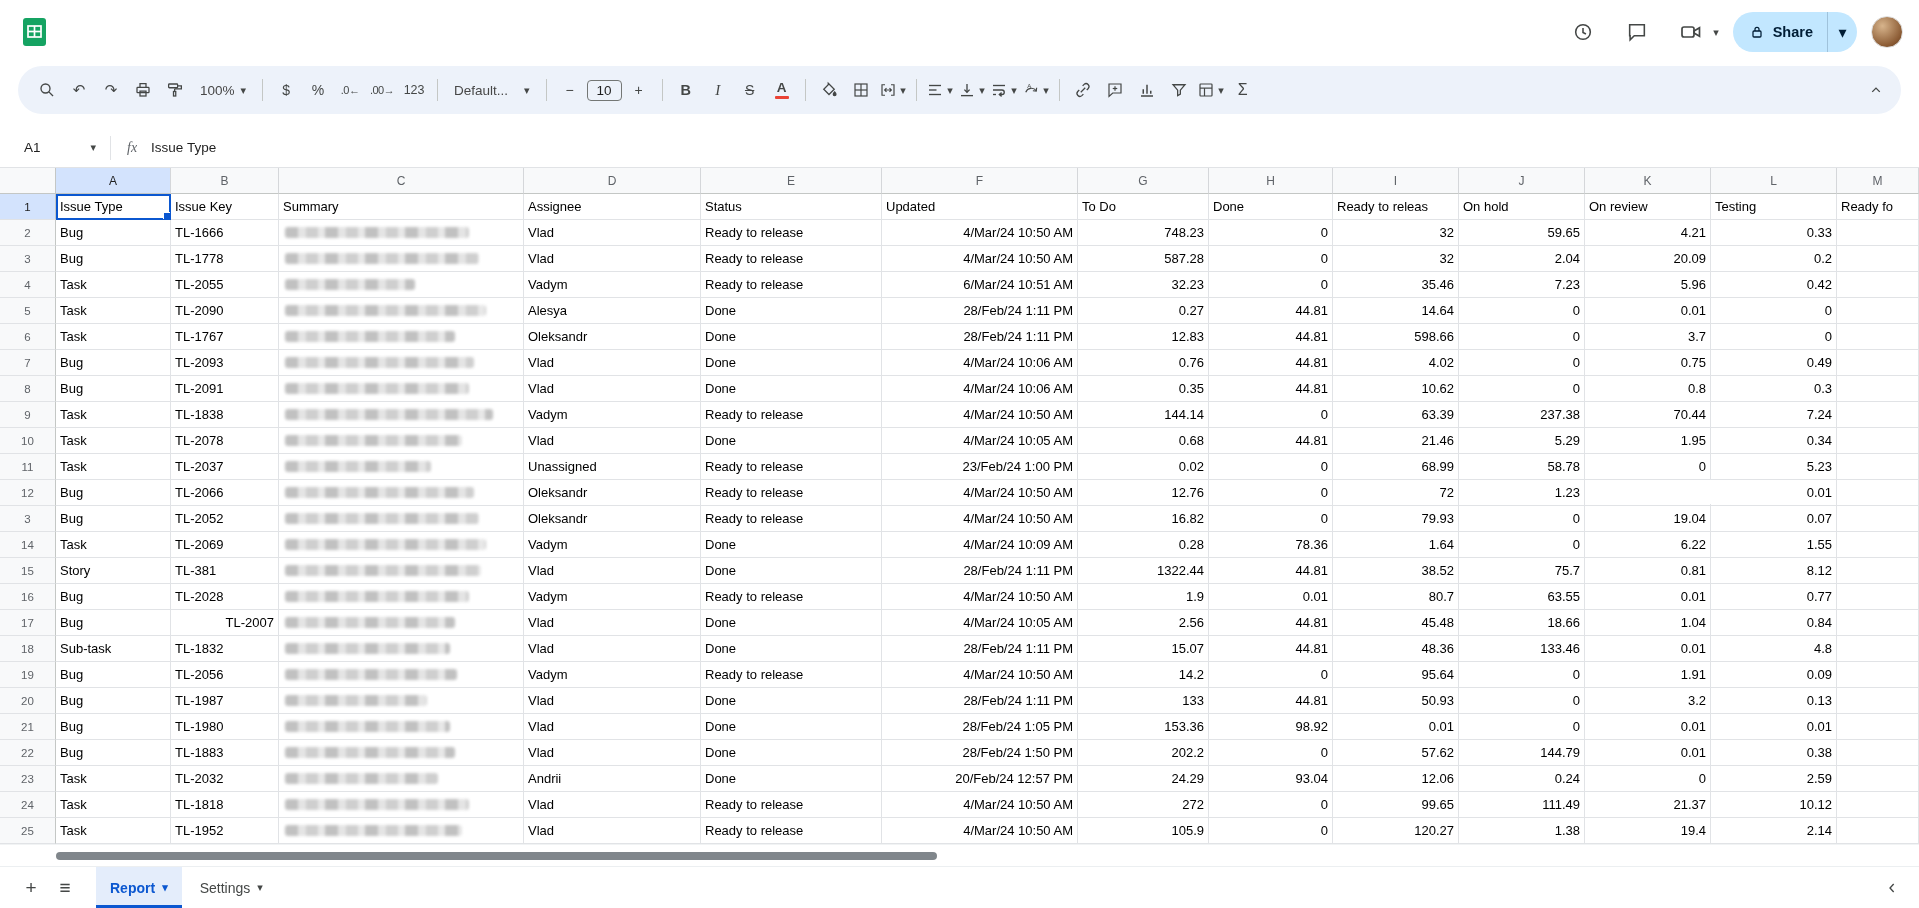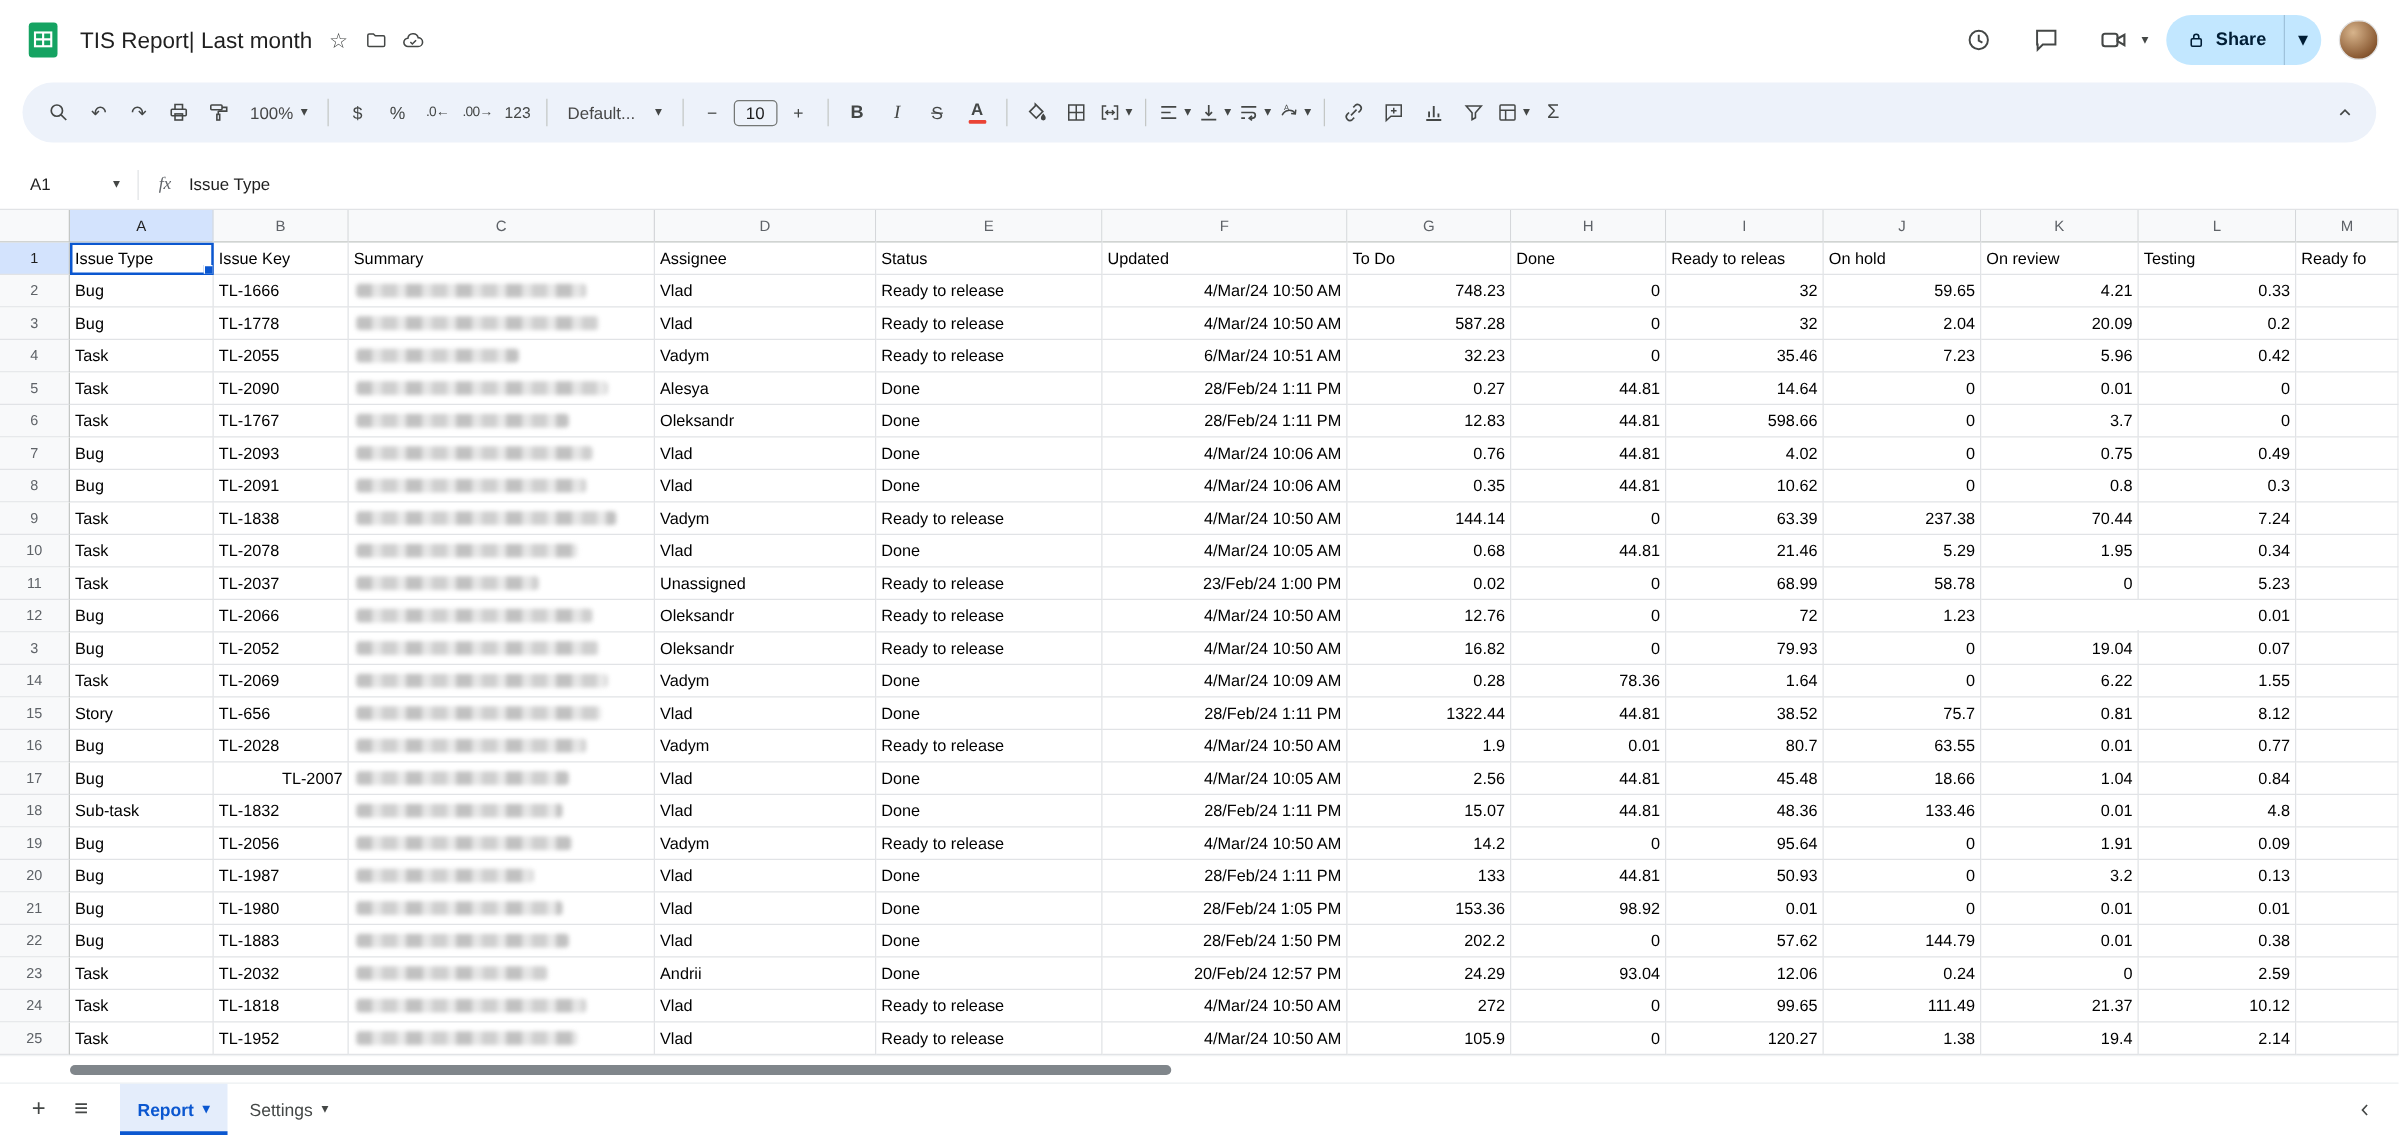--- a/index.html
+++ b/index.html
@@ -101,35 +101,20 @@
   <header class="topbar">
     <div class="logo">
       <svg class="ic" width="30" height="30" viewBox="0 0 30 30">
         <rect x="4" y="1" width="23" height="28" rx="3" fill="#15a362"></rect>
         <rect x="9" y="9" width="13" height="11" fill="none" stroke="#fff" stroke-width="1.7"></rect>
         <line x1="9" y1="14.5" x2="22" y2="14.5" stroke="#fff" stroke-width="1.7"></line>
         <line x1="15.5" y1="9" x2="15.5" y2="20" stroke="#fff" stroke-width="1.7"></line>
       </svg>
     </div>
     <div class="title-block">
-      <div class="title-row">
-        <span class="doc-title">TIS Report| Last month</span>
-        <span class="title-icon">☆</span>
-        <span class="title-icon">
-          <svg class="ic" width="18" height="18" viewBox="0 0 24 24" fill="none" stroke="#444746" stroke-width="1.6">
-            <path d="M3 7a1.5 1.5 0 0 1 1.5-1.5H9l2 2h8.5A1.5 1.5 0 0 1 21 9v8.5a1.5 1.5 0 0 1-1.5 1.5h-15A1.5 1.5 0 0 1 3 17.5z"></path>
-          </svg>
-        </span>
-        <span class="title-icon">
-          <svg class="ic" width="19" height="19" viewBox="0 0 24 24" fill="none" stroke="#444746" stroke-width="1.6">
-            <path d="M7 18a4.2 4.2 0 0 1-.3-8.4 5.3 5.3 0 0 1 10.4-.6A3.9 3.9 0 0 1 17 18z"></path>
-            <path d="M9.2 13.4l2 2 3.8-3.8"></path>
-          </svg>
-        </span>
-      </div>
     </div>
     <div class="topbar-right">
       <span class="tb-icon">
         <svg class="ic" width="22" height="22" viewBox="0 0 24 24" fill="none" stroke="#444746" stroke-width="1.7">
           <circle cx="12" cy="12" r="8"></circle>
             <polyline points="12 7.5 12 12.5 15.2 14.2"></polyline>
         </svg>
       </span>
       <span class="tb-icon">
         <svg class="ic" width="22" height="22" viewBox="0 0 24 24" fill="none" stroke="#444746" stroke-width="1.7">
@@ -587,21 +572,21 @@
           <div class="cell num" style="width: 124px;">78.36</div>
           <div class="cell num" style="width: 126px;">1.64</div>
           <div class="cell num" style="width: 126px;">0</div>
           <div class="cell num" style="width: 126px;">6.22</div>
           <div class="cell num" style="width: 126px;">1.55</div>
           <div class="cell" style="width: 82px;"></div>
         </div>
         <div class="grid-row">
           <div class="row-h">15</div>
           <div class="cell" style="width: 115px;">Story</div>
-          <div class="cell" style="width: 108px;">TL-656</div>
+          <div class="cell" style="width: 108px;">TL-381</div>
           <div class="cell" style="width: 245px;">
             <div class="redact" style="width: 83%;"></div>
           </div>
           <div class="cell" style="width: 177px;">Vlad</div>
           <div class="cell" style="width: 181px;">Done</div>
           <div class="cell num" style="width: 196px;">28/Feb/24 1:11 PM</div>
           <div class="cell num" style="width: 131px;">1322.44</div>
           <div class="cell num" style="width: 124px;">44.81</div>
           <div class="cell num" style="width: 126px;">38.52</div>
           <div class="cell num" style="width: 126px;">75.7</div>

